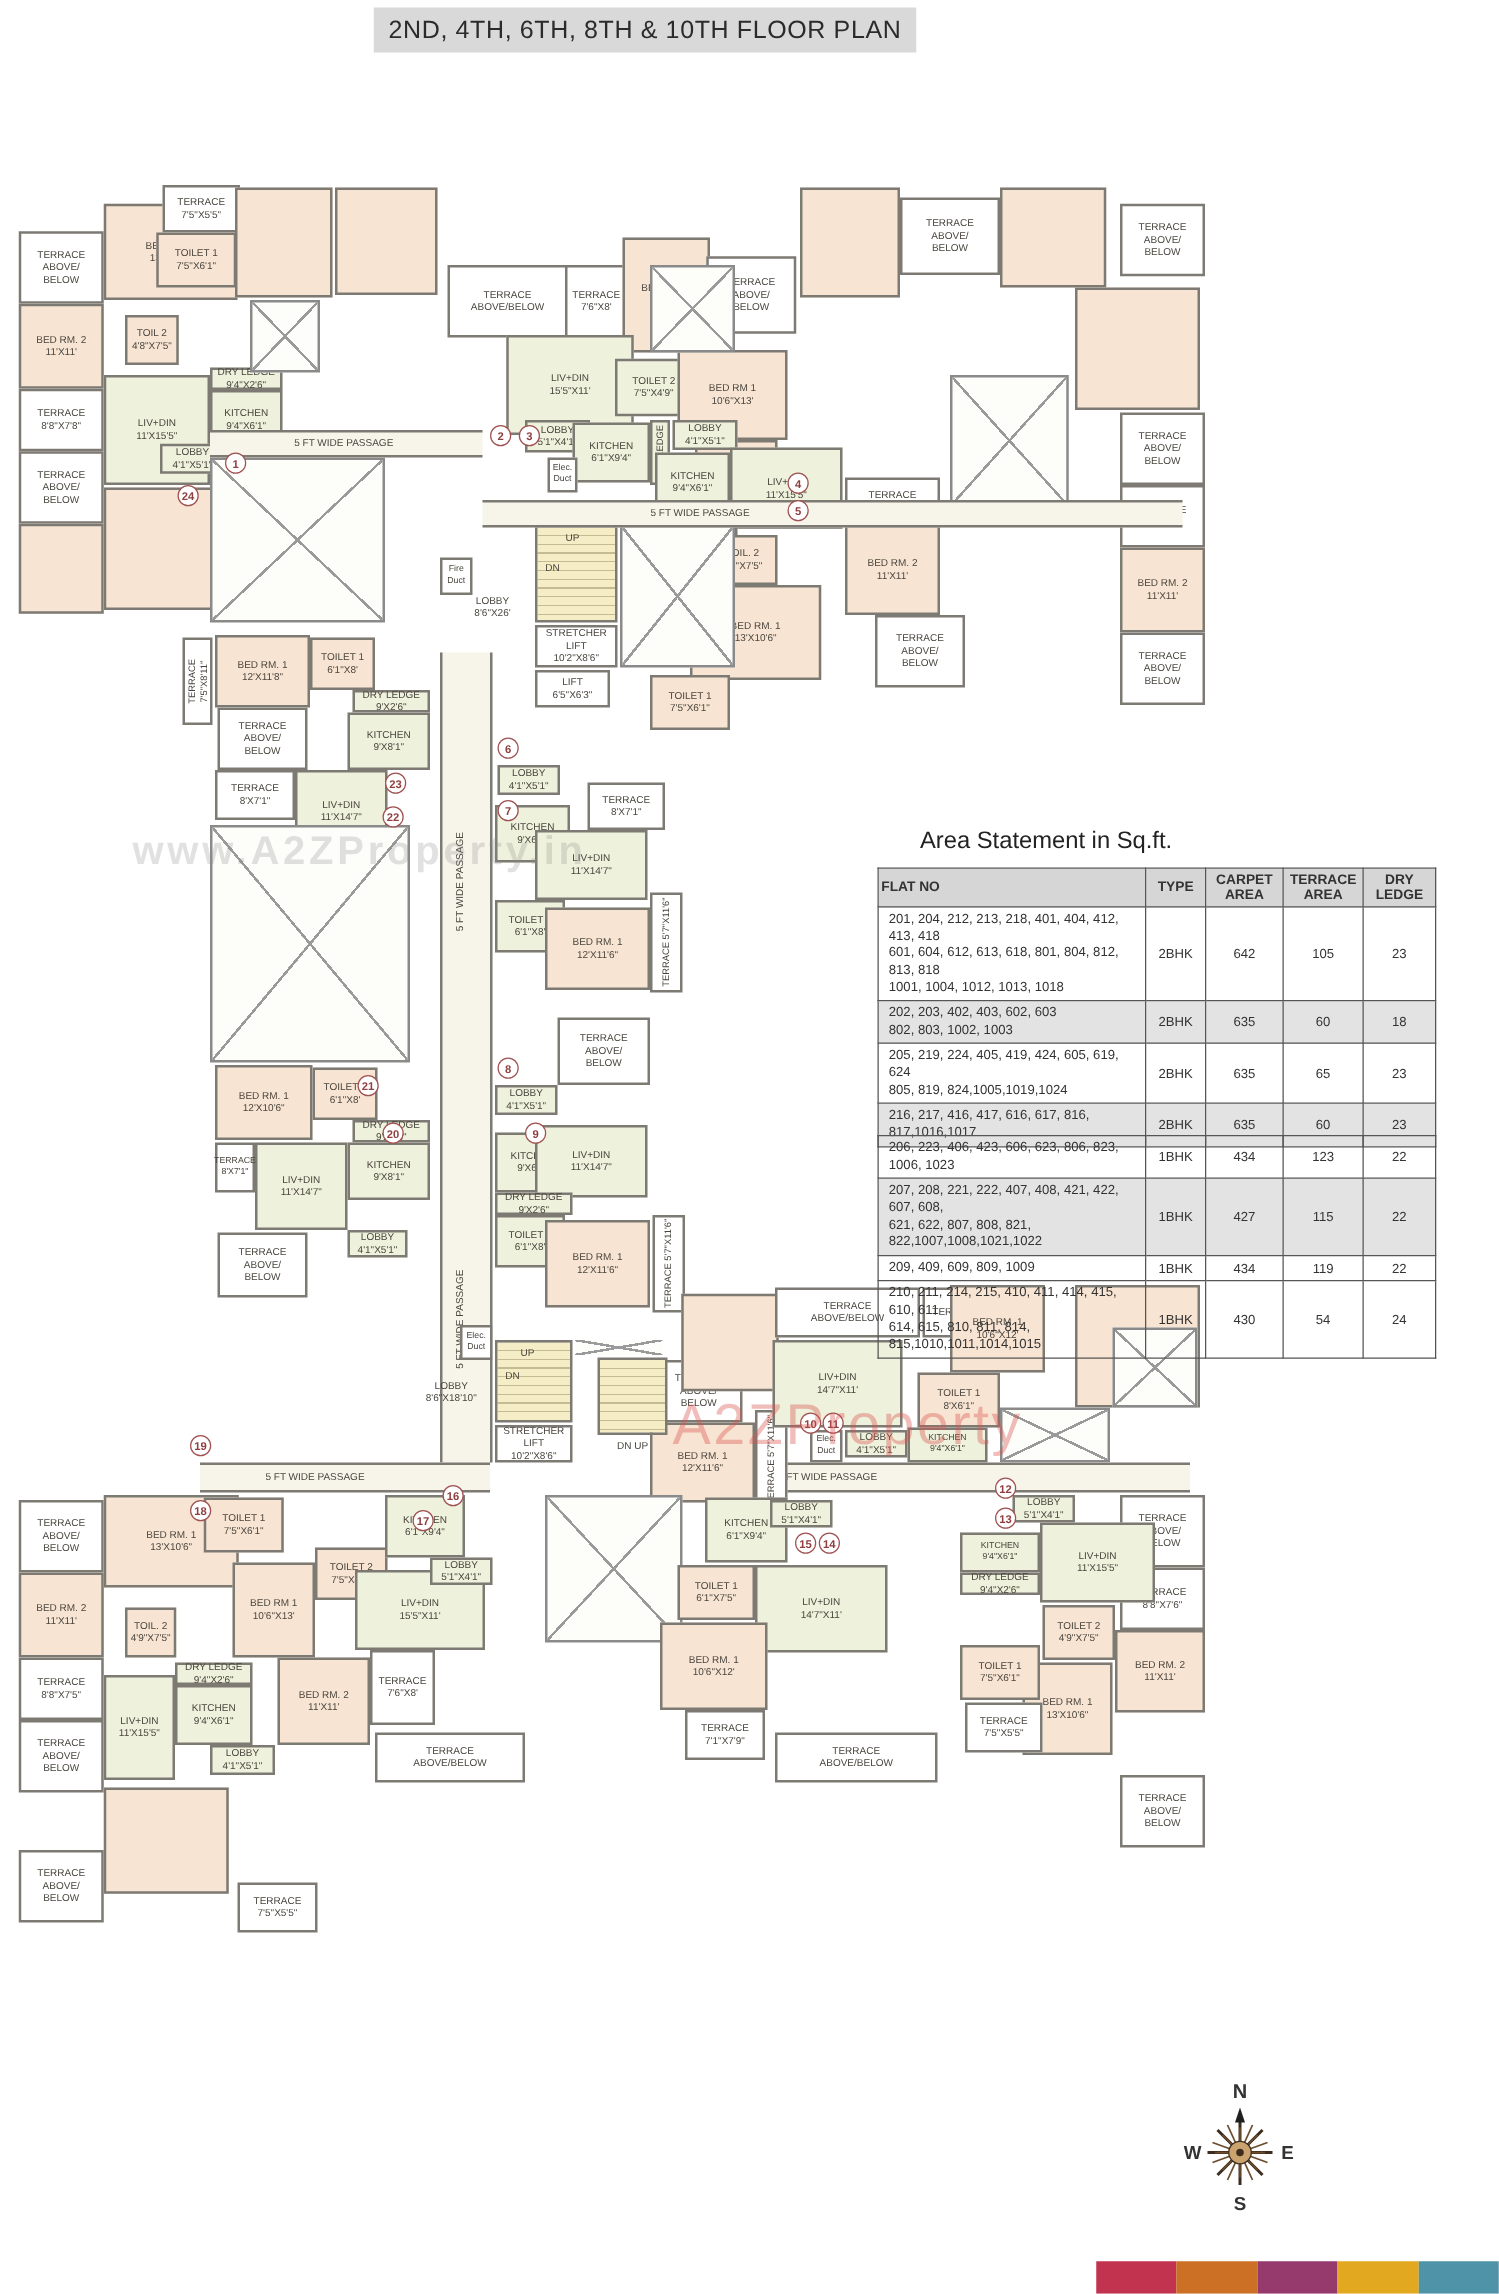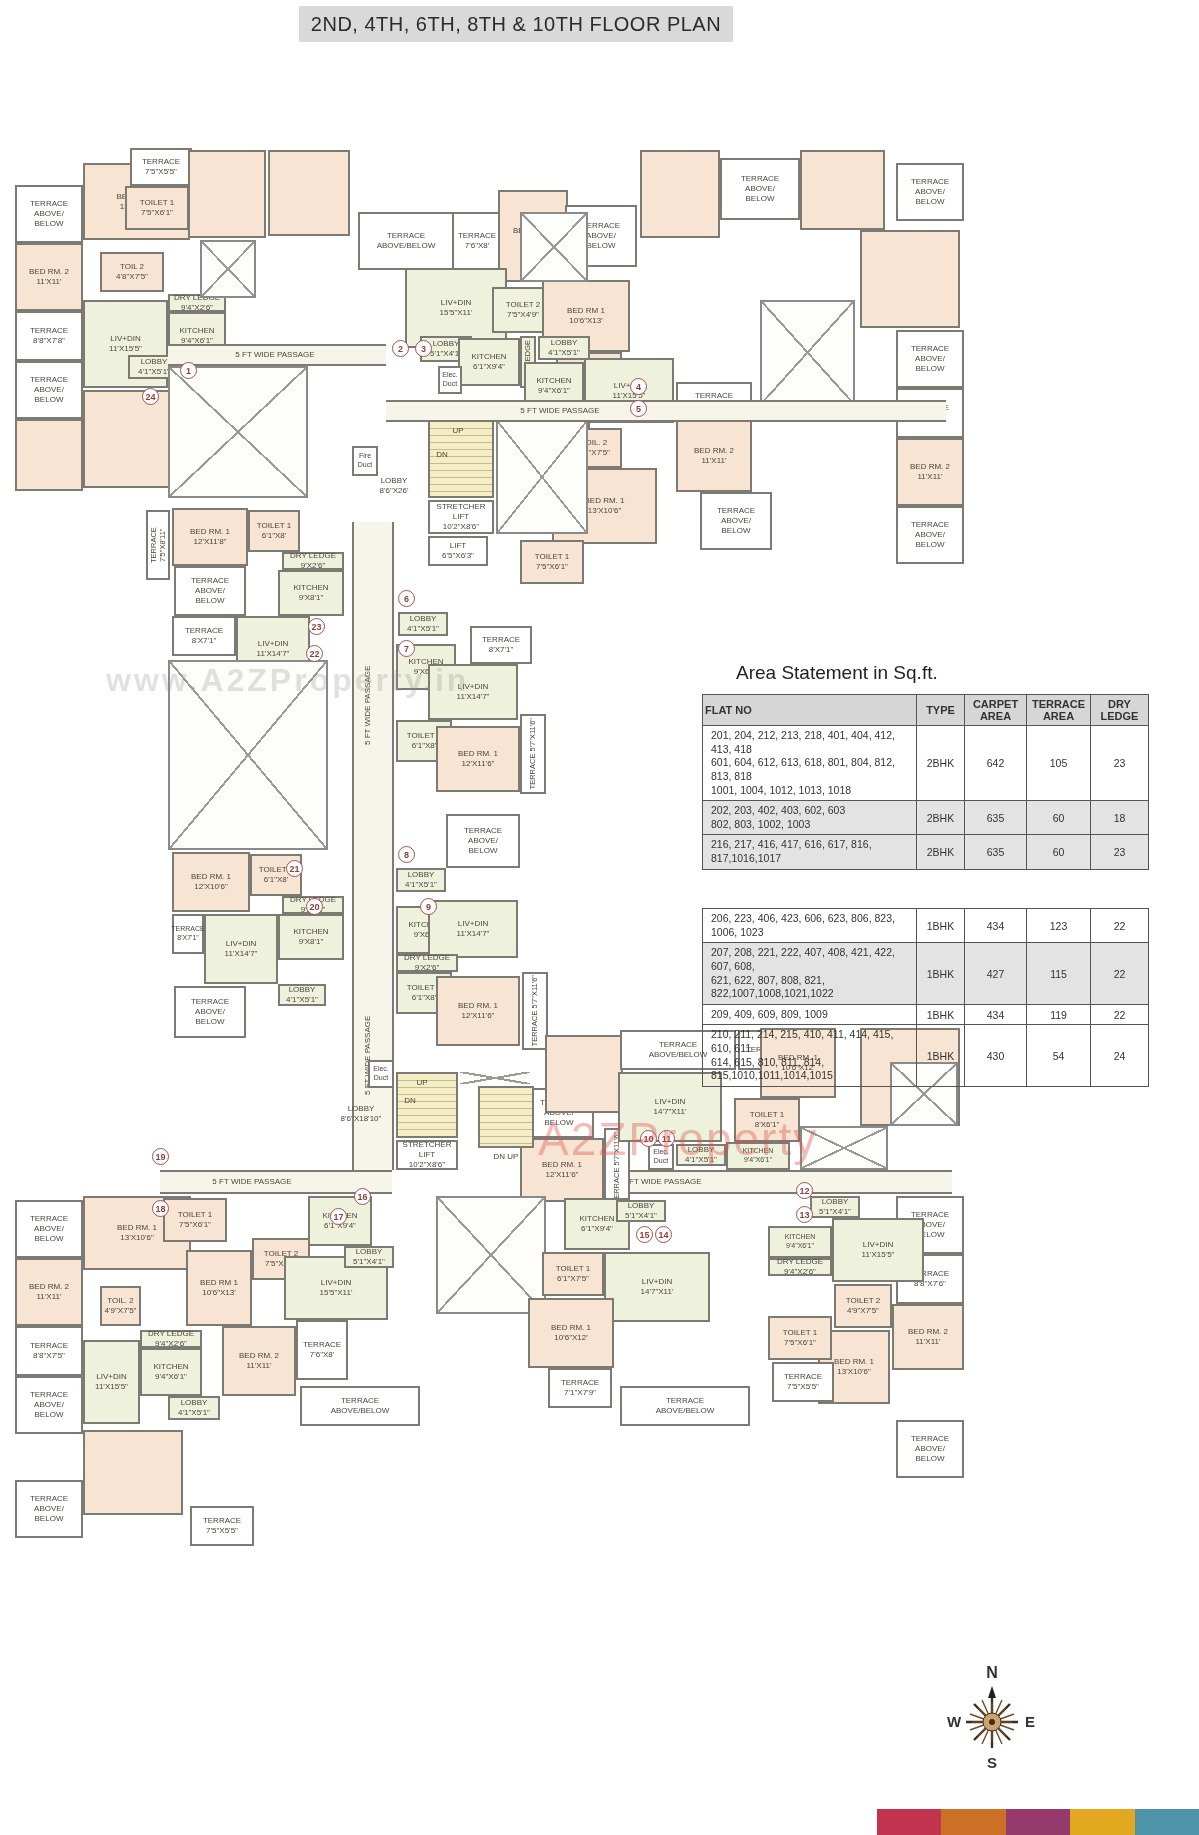--- a/index.html
+++ b/index.html
@@ -48,21 +48,21 @@
 <div class="rm wht" style="left:15px;top:361px;width:68px;height:58px">TERRACE
 ABOVE/
 BELOW</div>
 <div class="rm peach" style="left:15px;top:419px;width:68px;height:72px"></div>
 <div class="rm peach" style="left:83px;top:163px;width:107px;height:77px">BED RM. 1
 13'X10'6"</div>
 <div class="rm wht" style="left:130px;top:148px;width:62px;height:38px">TERRACE
 7'5"X5'5"</div>
 <div class="rm peach" style="left:125px;top:186px;width:64px;height:44px">TOILET 1
 7'5"X6'1"</div>
-<div class="rm peach" style="left:100px;top:252px;width:64px;height:40px">TOIL 2
+<div class="rm peach" style="left:100px;top:252px;width:43px;height:40px">TOIL 2
 4'8"X7'5"</div>
 <div class="rm green" style="left:168px;top:294px;width:58px;height:18px">DRY LEDGE
 9'4"X2'6"</div>
 <div class="rm green" style="left:168px;top:312px;width:58px;height:48px">KITCHEN
 9'4"X6'1"</div>
 <div class="rm green" style="left:83px;top:300px;width:85px;height:88px">LIV+DIN
 11'X15'5"</div>
 <div class="rm green" style="left:128px;top:355px;width:52px;height:24px">LOBBY
 4'1"X5'1"</div>
 <div class="rm peach" style="left:83px;top:390px;width:100px;height:98px"></div>
@@ -416,20 +416,28 @@
     <td>23</td>
   </tr>
   <tr class="sh">
     <td class="f">202, 203, 402, 403, 602, 603
 802, 803, 1002, 1003</td>
     <td>2BHK</td>
     <td>635</td>
     <td>60</td>
     <td>18</td>
   </tr>
+  <tr>
+    <td class="f">205, 219, 224, 405, 419, 424, 605, 619, 624
+805, 819, 824,1005,1019,1024</td>
+    <td>2BHK</td>
+    <td>635</td>
+    <td>65</td>
+    <td>23</td>
+  </tr>
   <tr class="sh">
     <td class="f">216, 217, 416, 417, 616, 617, 816, 817,1016,1017</td>
     <td>2BHK</td>
     <td>635</td>
     <td>60</td>
     <td>23</td>
   </tr>
 </tbody>
   </table>
 <table class="atable" style="top:908px">

